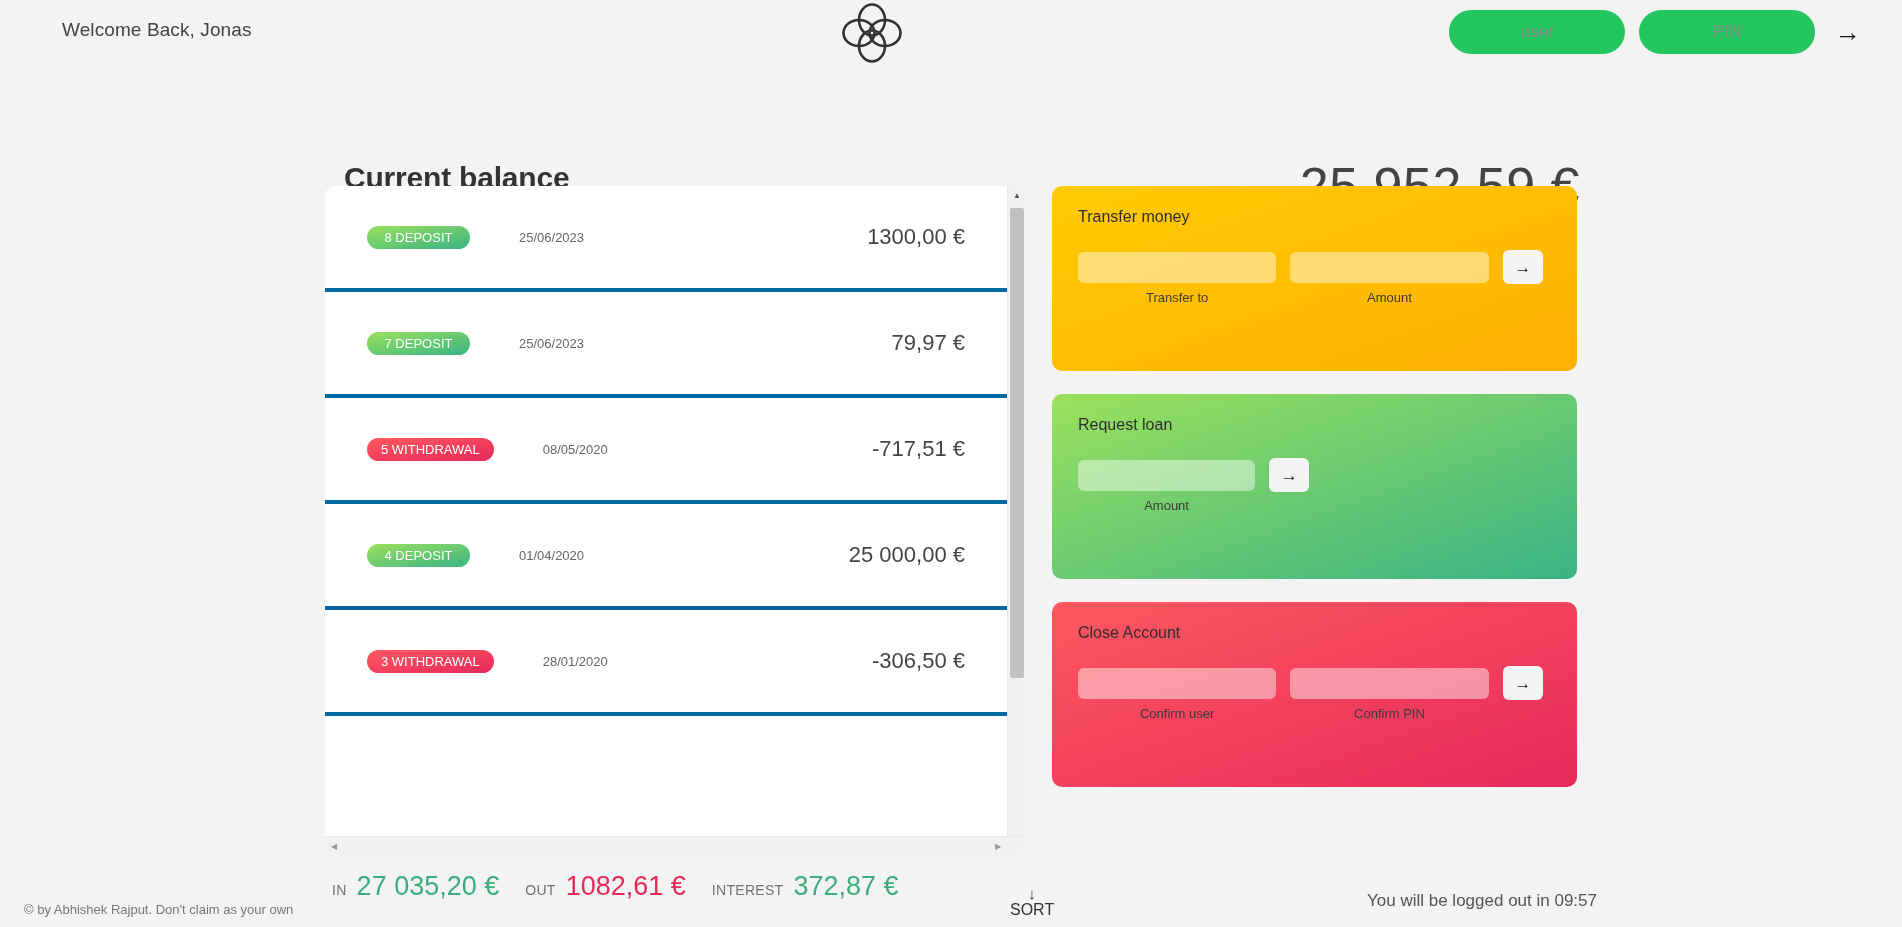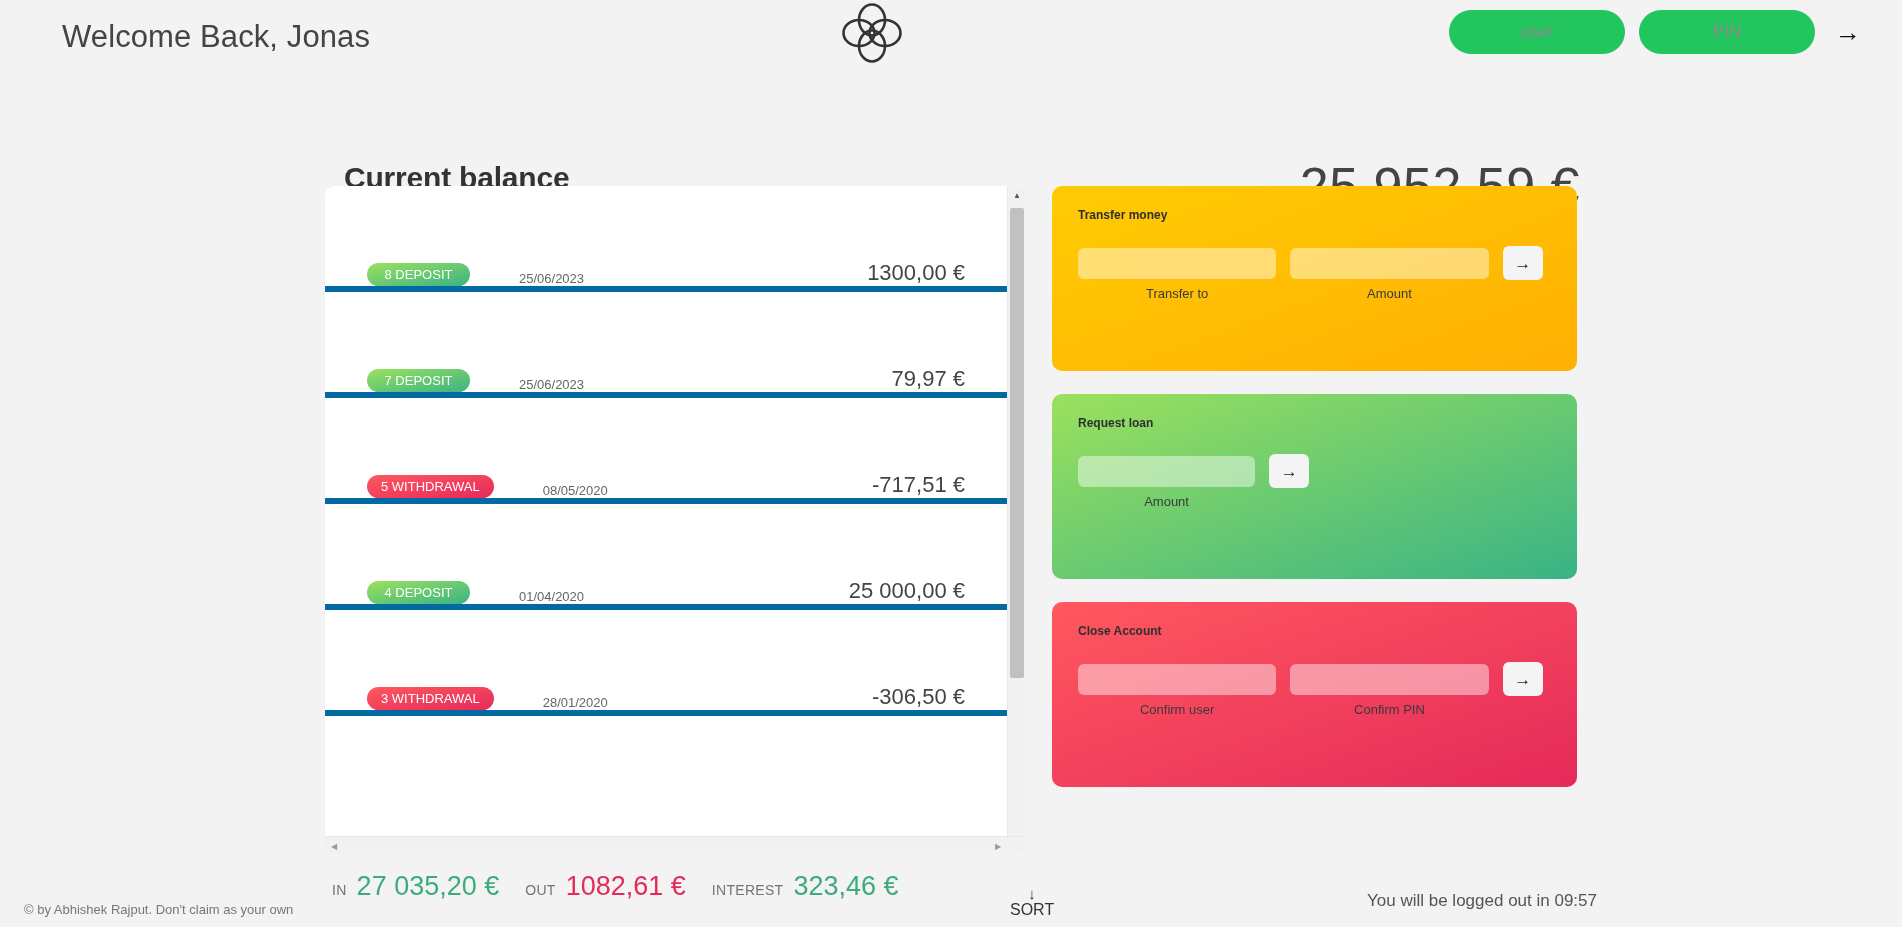--- a/index.html
+++ b/index.html
@@ -25,21 +25,21 @@
     width: 1902px;
     height: 66px;
     display: flex;
     align-items: center;
     background: #f3f3f3;
   }
   .welcome {
     position: absolute;
     left: 62px;
     top: 19px;
-    font-size: 31px;
+    font-size: 19px;
     font-weight: 500;
     color: #444;
     letter-spacing: 0.1px;
   }
   .logo {
     position: absolute;
     left: 838px;
     top: 2px;
     width: 68px;
     height: 62px;
@@ -126,22 +126,22 @@
     position: absolute;
     left: 0; top: 0;
     width: 682px;
     height: 650px;
     overflow: hidden;
   }
   .movements-row {
     padding: 0 42px;
     height: 106px;
     display: flex;
-    align-items: flex-end;
-    border-bottom: 6px solid #0369a1;
+    align-items: center;
+    border-bottom: 4px solid #0369a1;
   }
   .movements-type {
     font-size: 13px;
     text-transform: uppercase;
     font-weight: 500;
     color: #fff;
     padding: 4px 14px;
     border-radius: 100px;
     margin-right: 16px;
     min-width: 103px;
@@ -287,22 +287,22 @@
     top: 328px;
     height: 185px;
     background-image: linear-gradient(to top left, #39b385, #9be15d);
   }
   .operation--close {
     top: 536px;
     height: 185px;
     background-image: linear-gradient(to top left, #e52a5a, #ff585f);
   }
   .operation h2 {
-    font-size: 12px;
-    font-weight: 700;
+    font-size: 16px;
+    font-weight: 400;
     margin-bottom: 24px;
     color: #2f2f2f;
   }
   .form {
     display: grid;
     grid-template-columns: 2.05fr 2.05fr 0.5fr;
     grid-template-rows: auto auto;
     gap: 6px 14px;
     align-items: center;
   }
@@ -416,21 +416,21 @@
       <div class="sb-h-arrow right">▶</div>
     </div>
   </section>
 
   <div class="summary">
     <p class="summary-label">IN</p>
     <p class="summary-value summary-value--in">27 035,20 €</p>
     <p class="summary-label">OUT</p>
     <p class="summary-value summary-value--out">1082,61 €</p>
     <p class="summary-label">INTEREST</p>
-    <p class="summary-value summary-value--interest">323,46 €</p>
+    <p class="summary-value summary-value--interest">372,87 €</p>
   </div>
 
   <button class="btn-sort">
     <span class="arrow">↓</span>
     <span>SORT</span>
   </button>
 
   <p class="logout-timer">You will be logged out in 09:57</p>
 
   <div class="operation operation--transfer">

